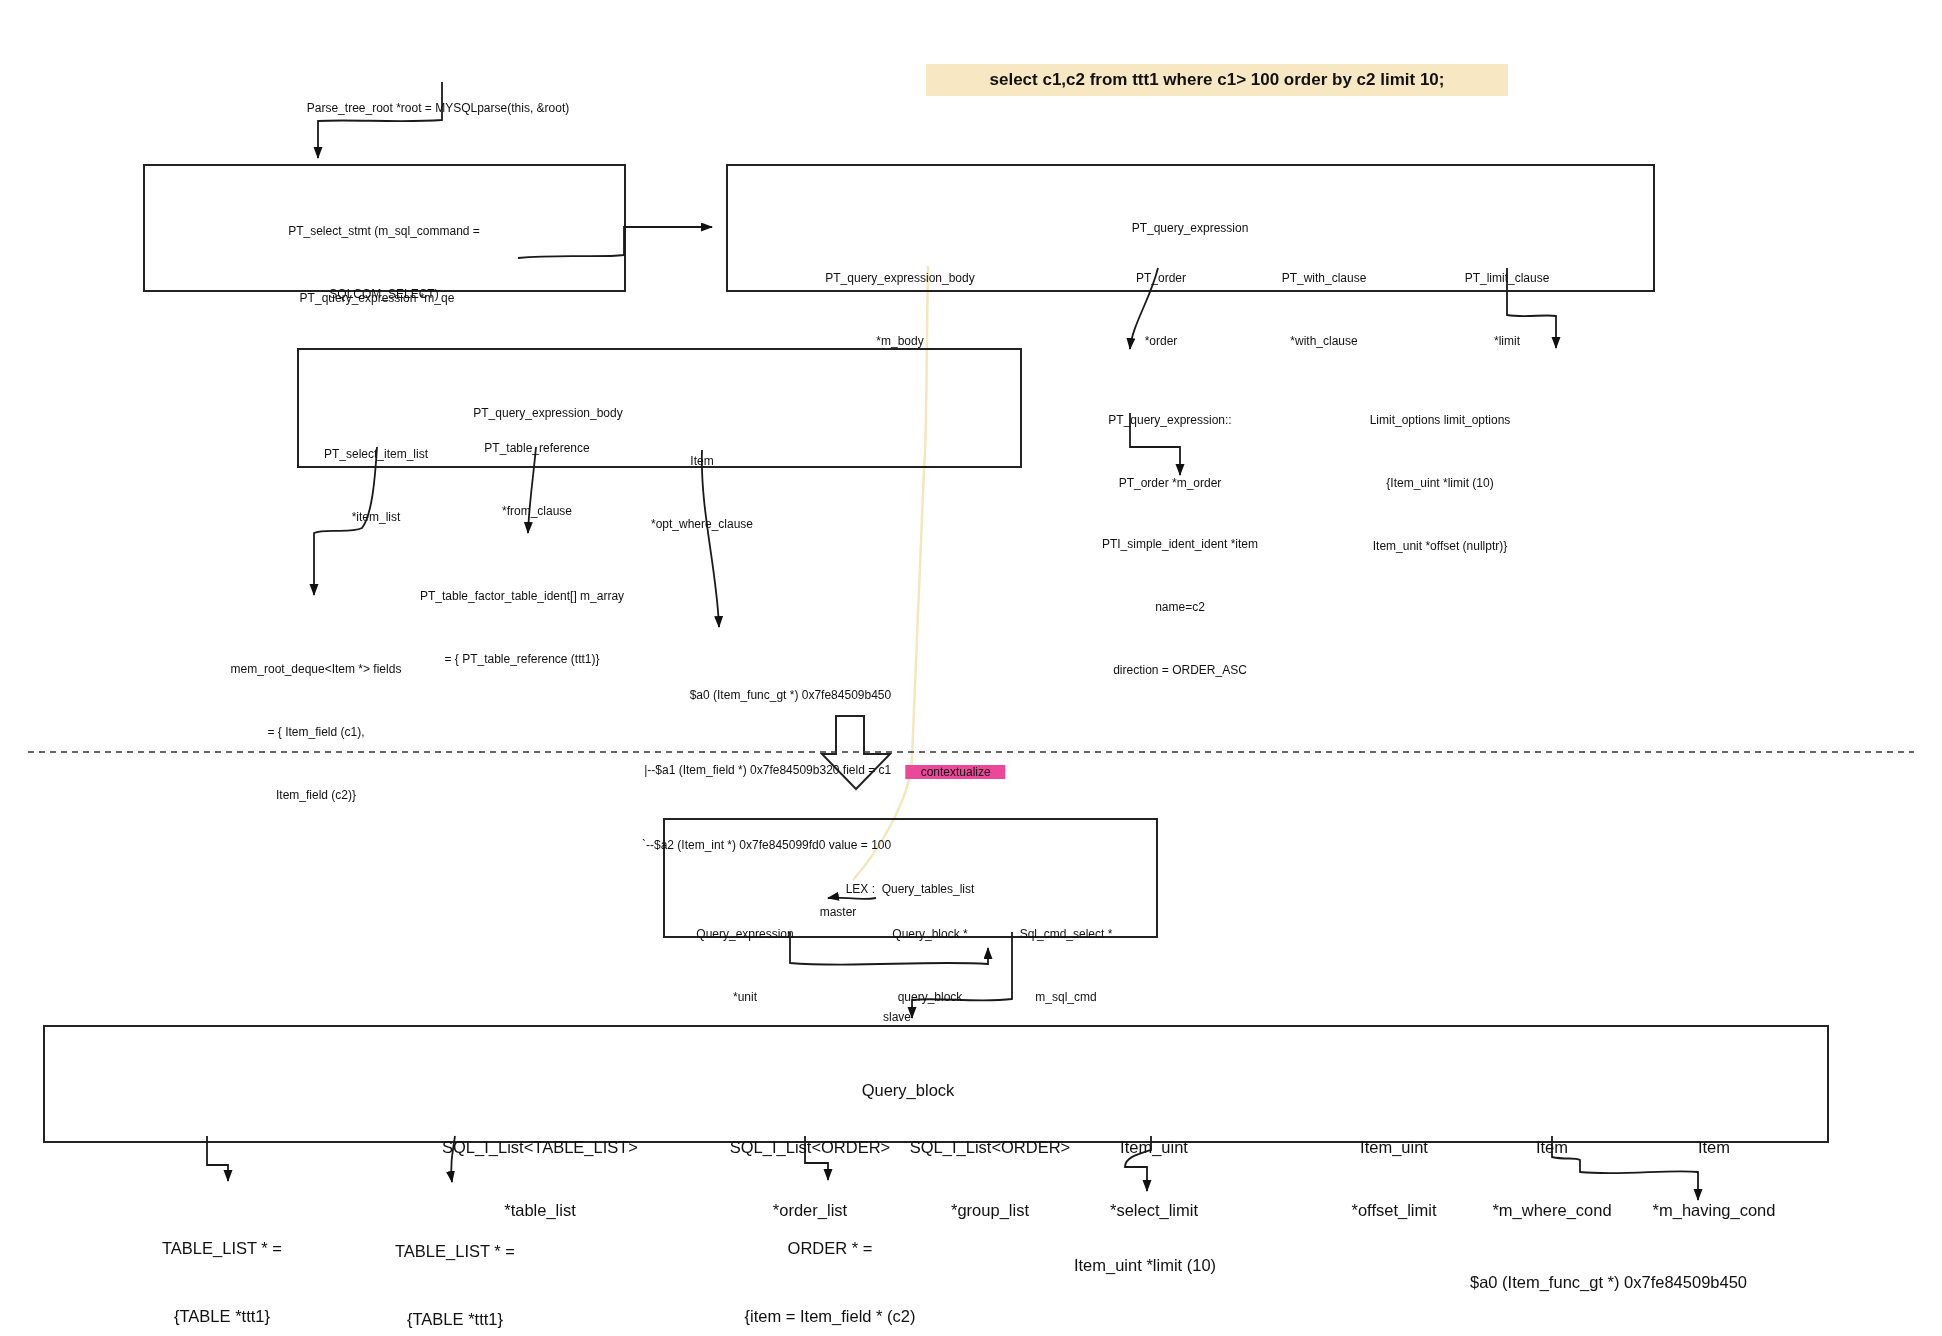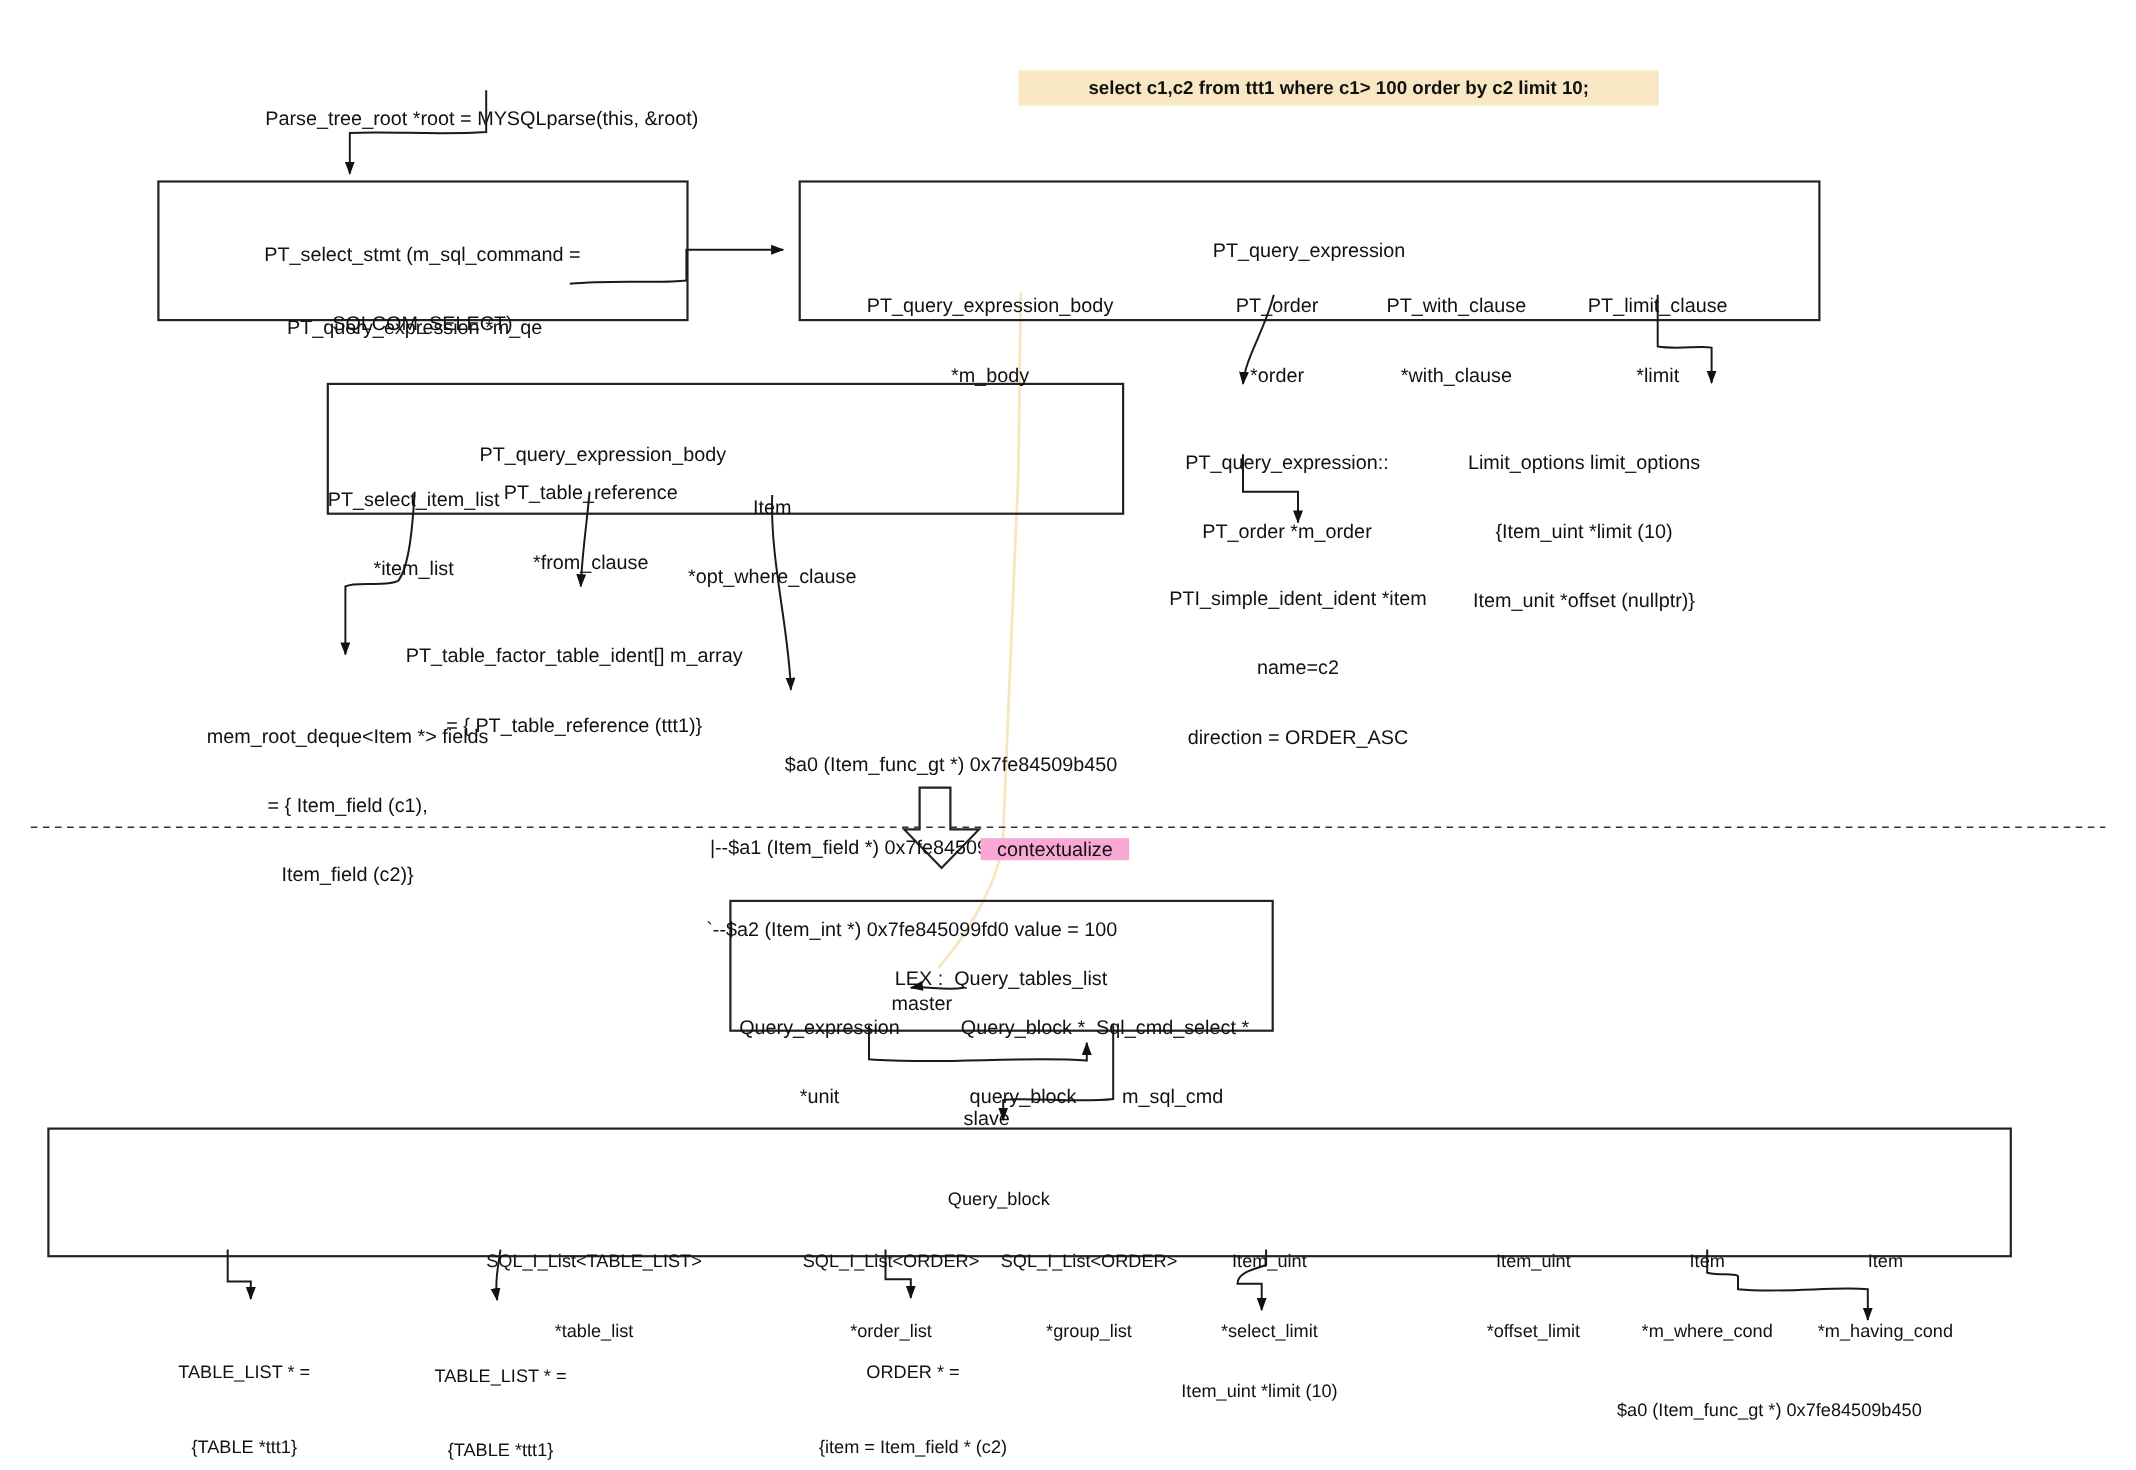--- a/index.html
+++ b/index.html
@@ -2,30 +2,30 @@
 <html><head>
 <meta charset="utf-8">
 <style>
   html,body{margin:0;padding:0;background:#fff;}
   #canvas{position:relative;width:1942px;height:1336px;background:#ffffff;overflow:hidden;
           font-family:"Liberation Sans", sans-serif;color:#111;}
   svg.layer{position:absolute;left:0;top:0;pointer-events:none;}
   #yellow-layer{z-index:0;}
   .box{position:absolute;border:2px solid #222;background:transparent;z-index:1;box-sizing:border-box;}
   #wire-layer{z-index:3;}
-  .lbl{position:absolute;font-size:18px;line-height:21px;text-align:center;
+  .lbl{position:absolute;font-size:12px;line-height:21px;text-align:center;
        transform:translateX(-50%);white-space:pre;z-index:4;}
   .lbl.la{transform:none;text-align:right;}
   .lbl.big{font-size:16.5px;line-height:21px;}
   .lbl.lh25{line-height:25px;}
   .lbl.lh26{line-height:26px;}
   .lbl.lh22{line-height:22.5px;}
   #sql-highlight{position:absolute;left:898px;top:64px;width:582px;height:32px;line-height:32px;
        text-align:center;font-weight:bold;font-size:17px;z-index:2;margin-left:28px;}
-  #contextualize-label{background:#f9a8d4;padding:0 15px;margin-top:44px;}
+  #contextualize-label{background:#ec4899;padding:0 15px;margin-top:44px;}
 </style>
 </head>
 <body>
 
 <div id="canvas">
 
   <svg id="yellow-layer" class="layer" width="1942" height="1336">
     <path d="M 928,266 C 926,380 927,430 924,470 C 918,600 914,700 912,758 C 911,800 876,854 853,880" fill="none" stroke="#f4e7bd" stroke-width="2.5"></path>
   </svg>
 

